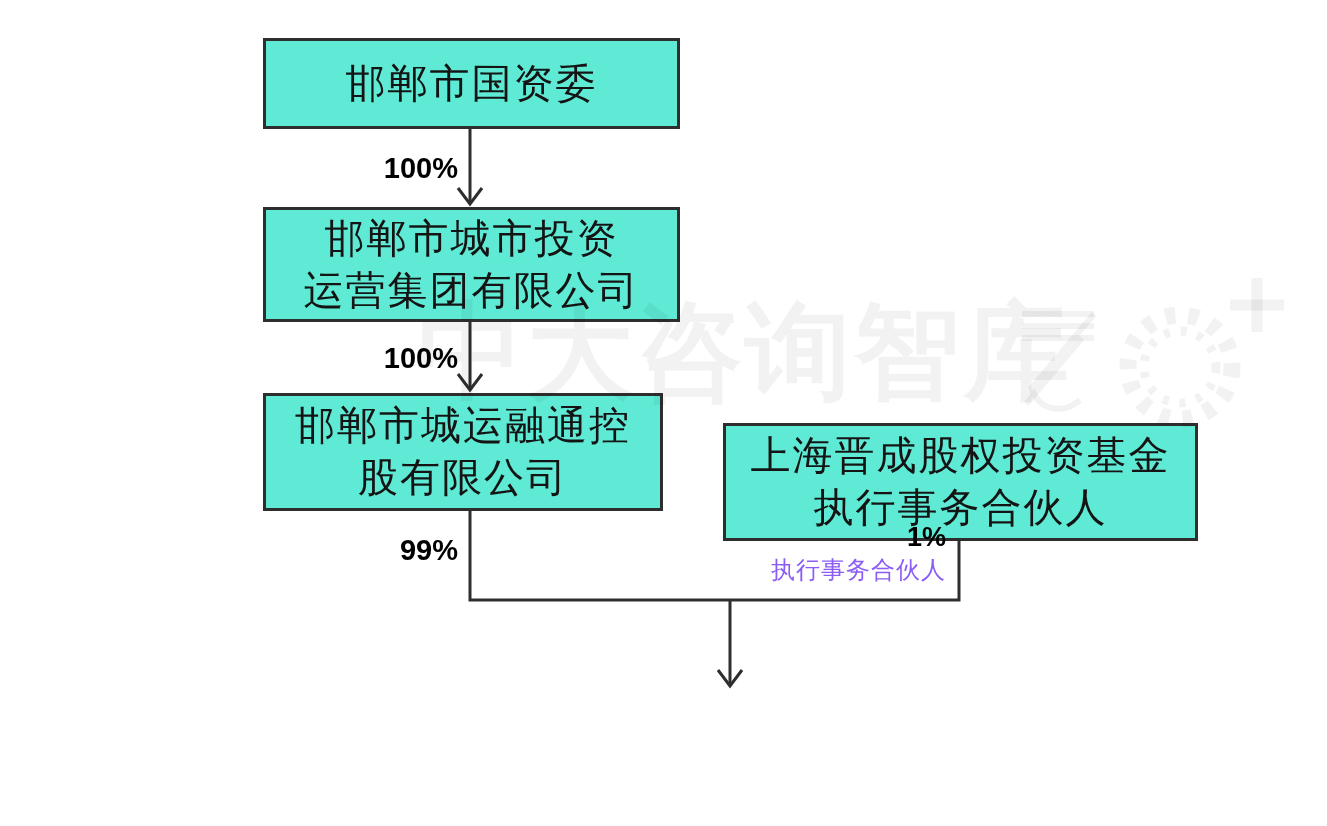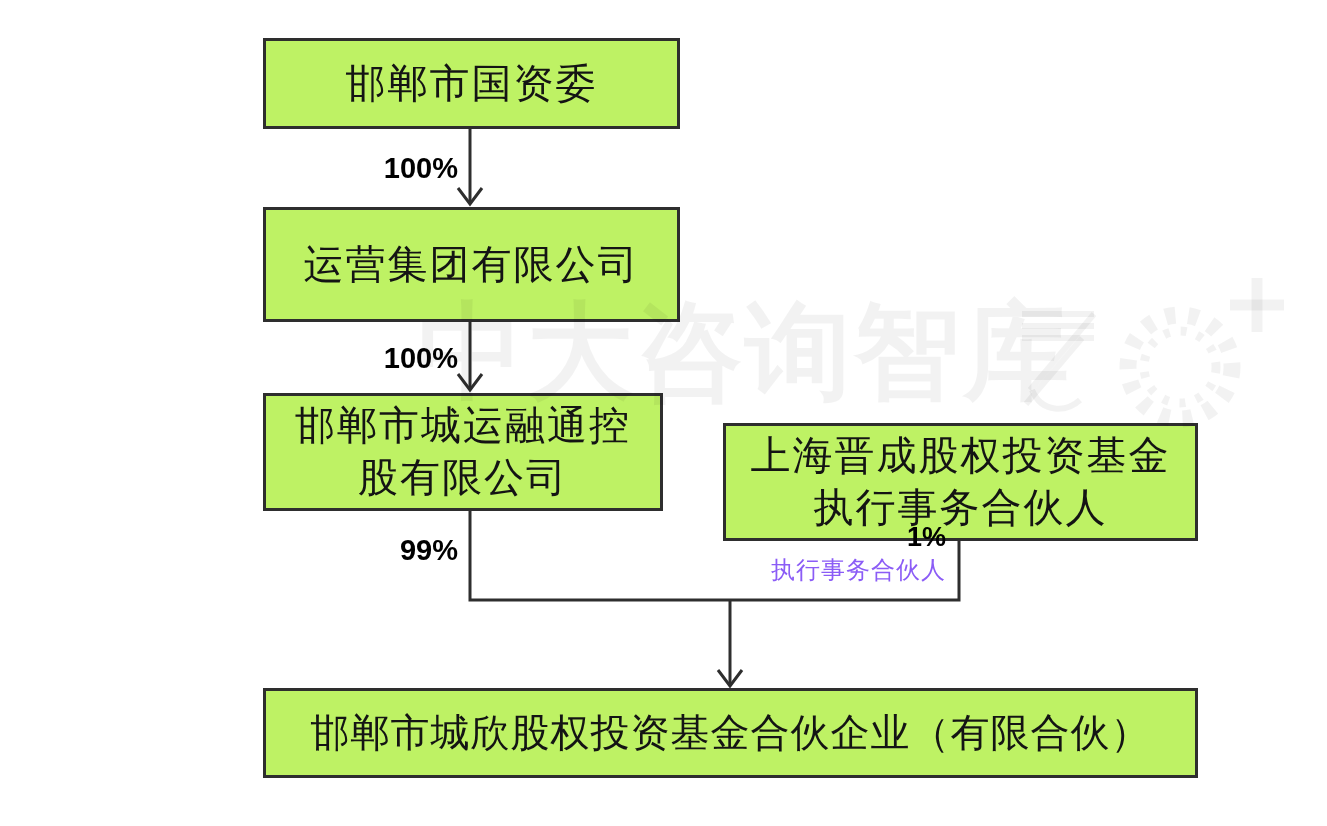--- a/index.html
+++ b/index.html
@@ -8,21 +8,21 @@
     width:1327px;height:826px;
     background:#ffffff;
     overflow:hidden;
     font-family:"Liberation Serif","DejaVu Serif",serif;
   }
   
   .node{
     position:absolute;
     box-sizing:border-box;
     border:3px solid #2e2e2e;
-    background:#bef264;
+    background:#5eead4;
     display:flex;
     flex-direction:column;
     align-items:center;
     justify-content:center;
     text-align:center;
     color:#141414;
     font-size:40px;
     letter-spacing:2px;
     line-height:1.3;
     z-index:2;
@@ -97,36 +97,34 @@
       <line x1="730" y1="600" x2="730" y2="684"></line>
       <path d="M718,670 L730,686 L742,670"></path>
     </g>
   </svg>
 
   <div class="node" id="box-sasac">
     <span>邯郸市国资委</span>
   </div>
 
   <div class="node" id="box-group">
+    <span>邯郸市城市投资</span>
     <span>运营集团有限公司</span>
   </div>
 
   <div class="node" id="box-chengyun">
     <span>邯郸市城运融通控</span>
     <span>股有限公司</span>
   </div>
 
   <div class="node" id="box-shanghai">
     <span>上海晋成股权投资基金</span>
     <span>执行事务合伙人</span>
   </div>
 
-  <div class="node" id="box-fund">
-    <span>邯郸市城欣股权投资基金合伙企业（有限合伙）</span>
-  </div>
 
   <div class="pct" id="lbl-100-a">100%</div>
   <div class="pct" id="lbl-100-b">100%</div>
   <div class="pct" id="lbl-99">99%</div>
   <div class="pct" id="lbl-1">1%</div>
   <div id="lbl-role">执行事务合伙人</div>
 
   <div id="watermark">
     <div id="wm-brand">中大咨询智库</div>
     <svg id="wm-logo" width="300" height="230" viewBox="0 0 300 230">

